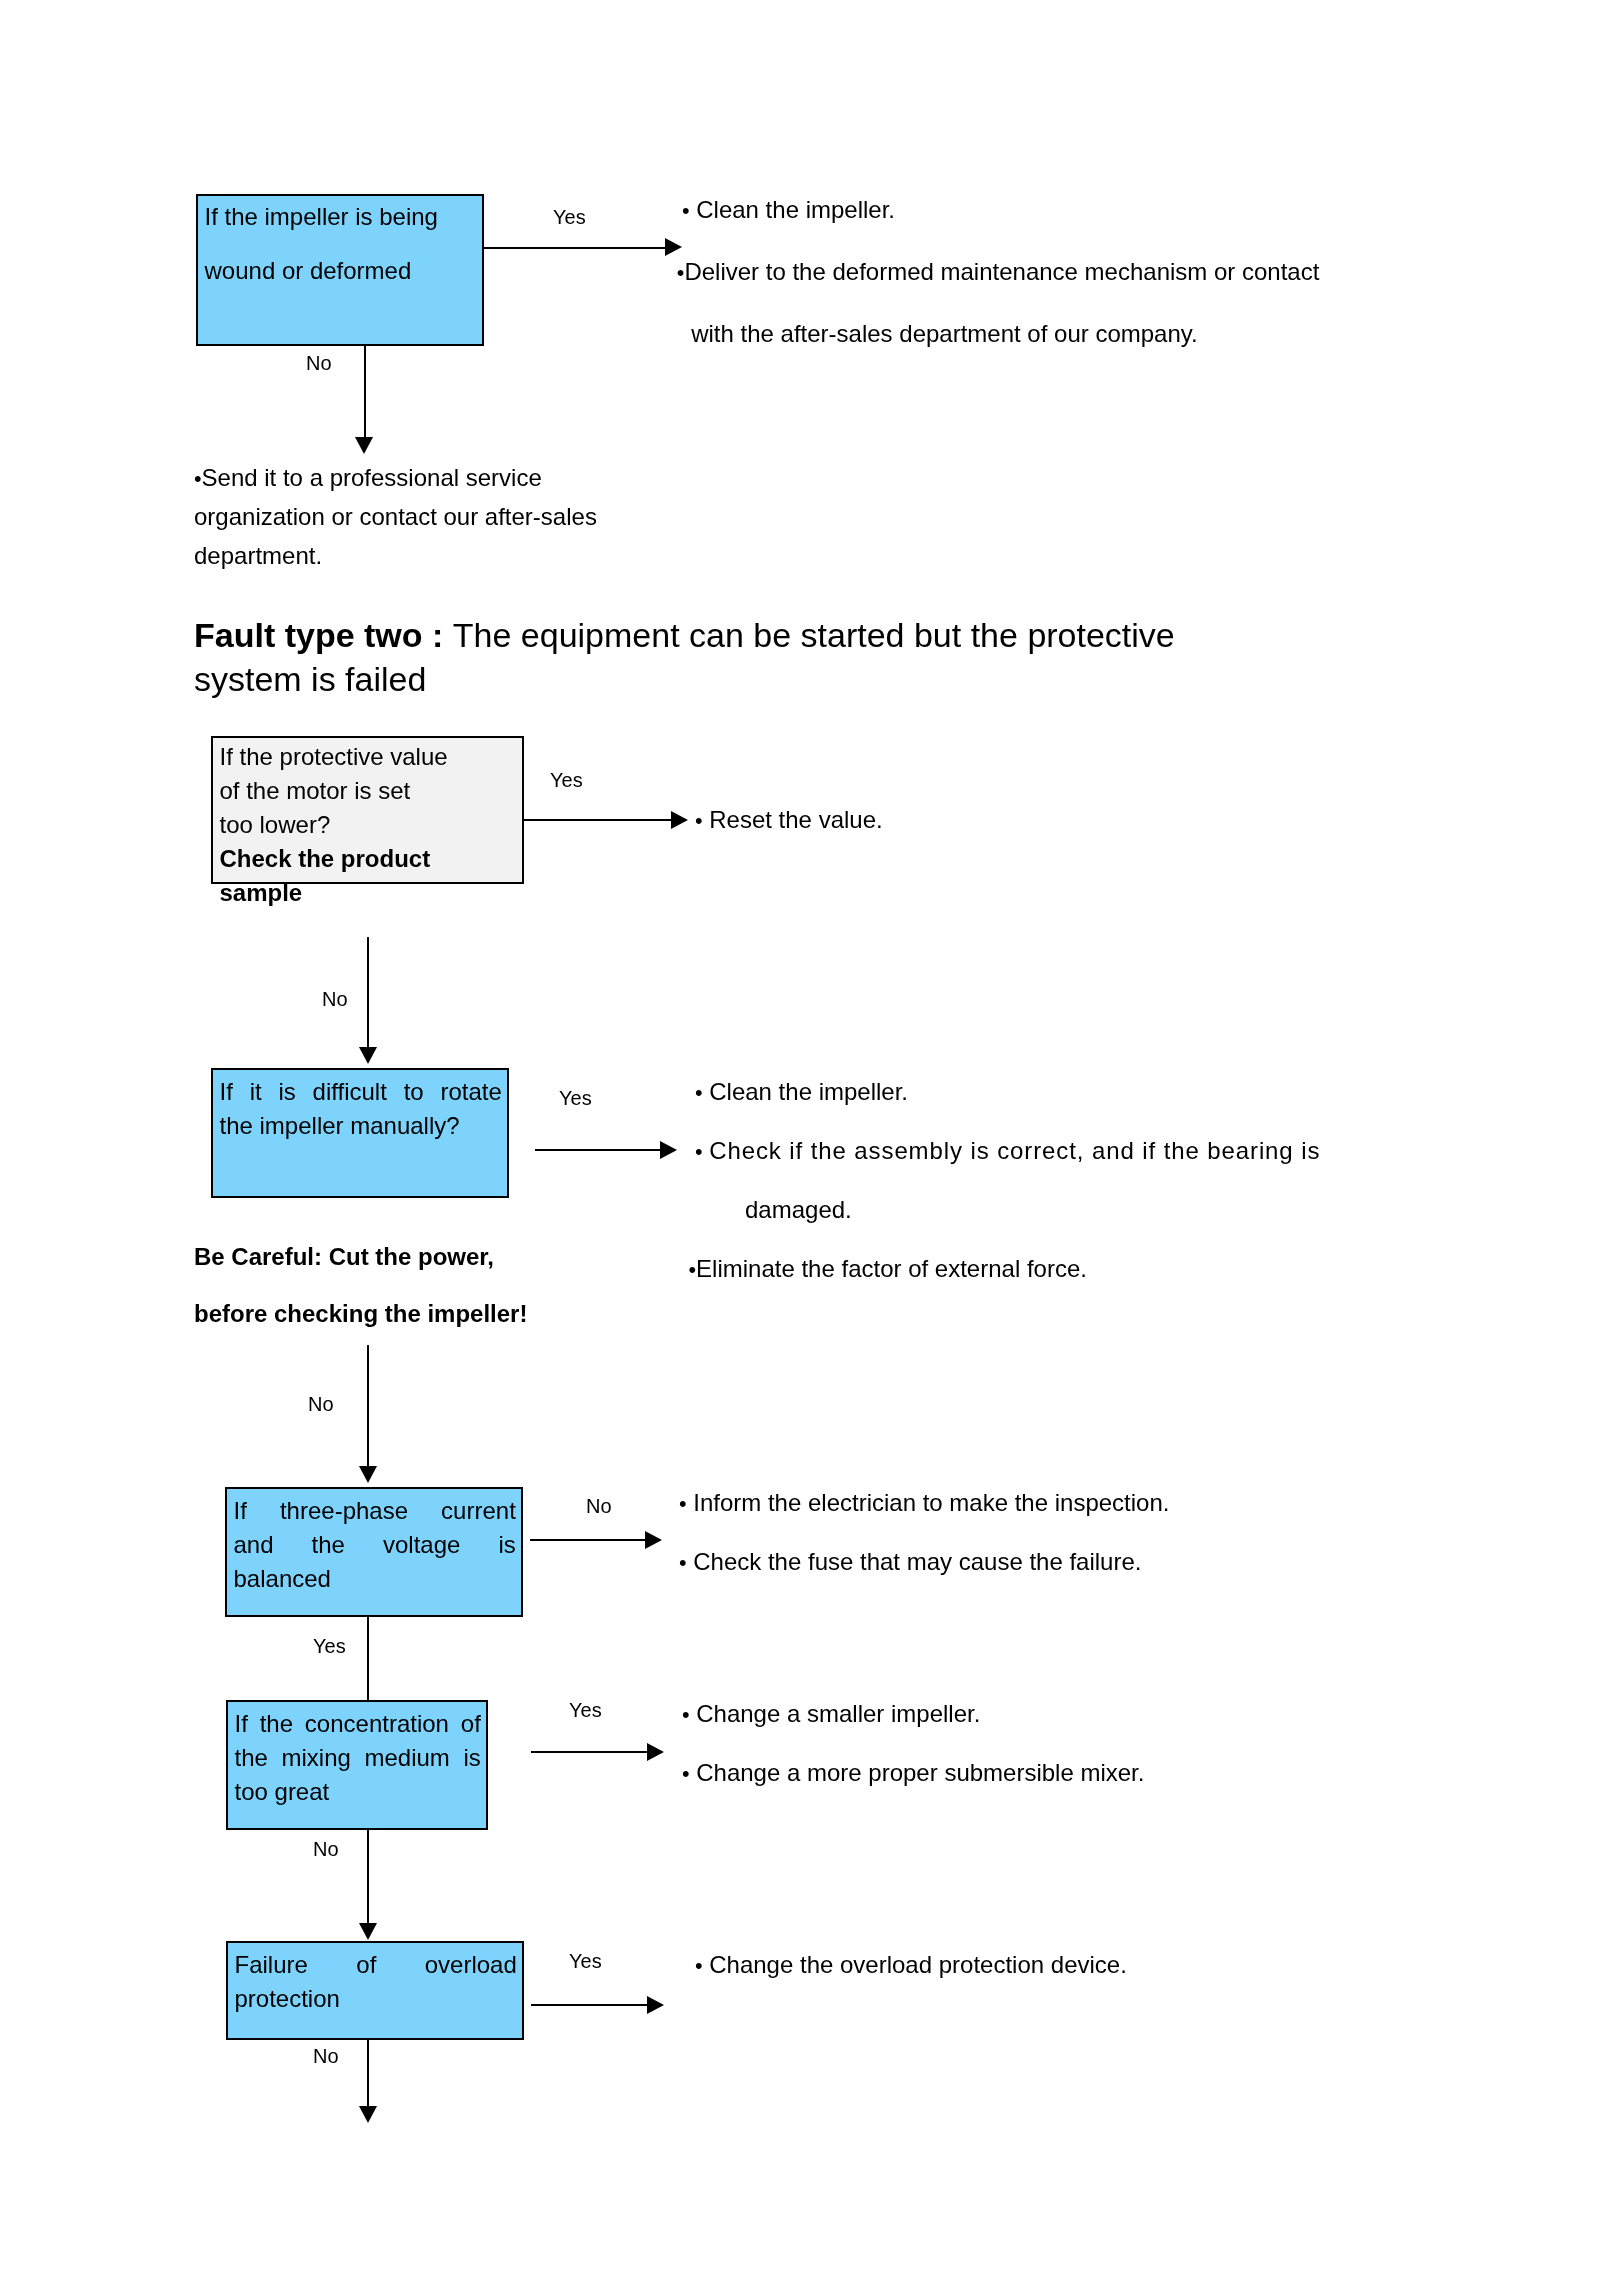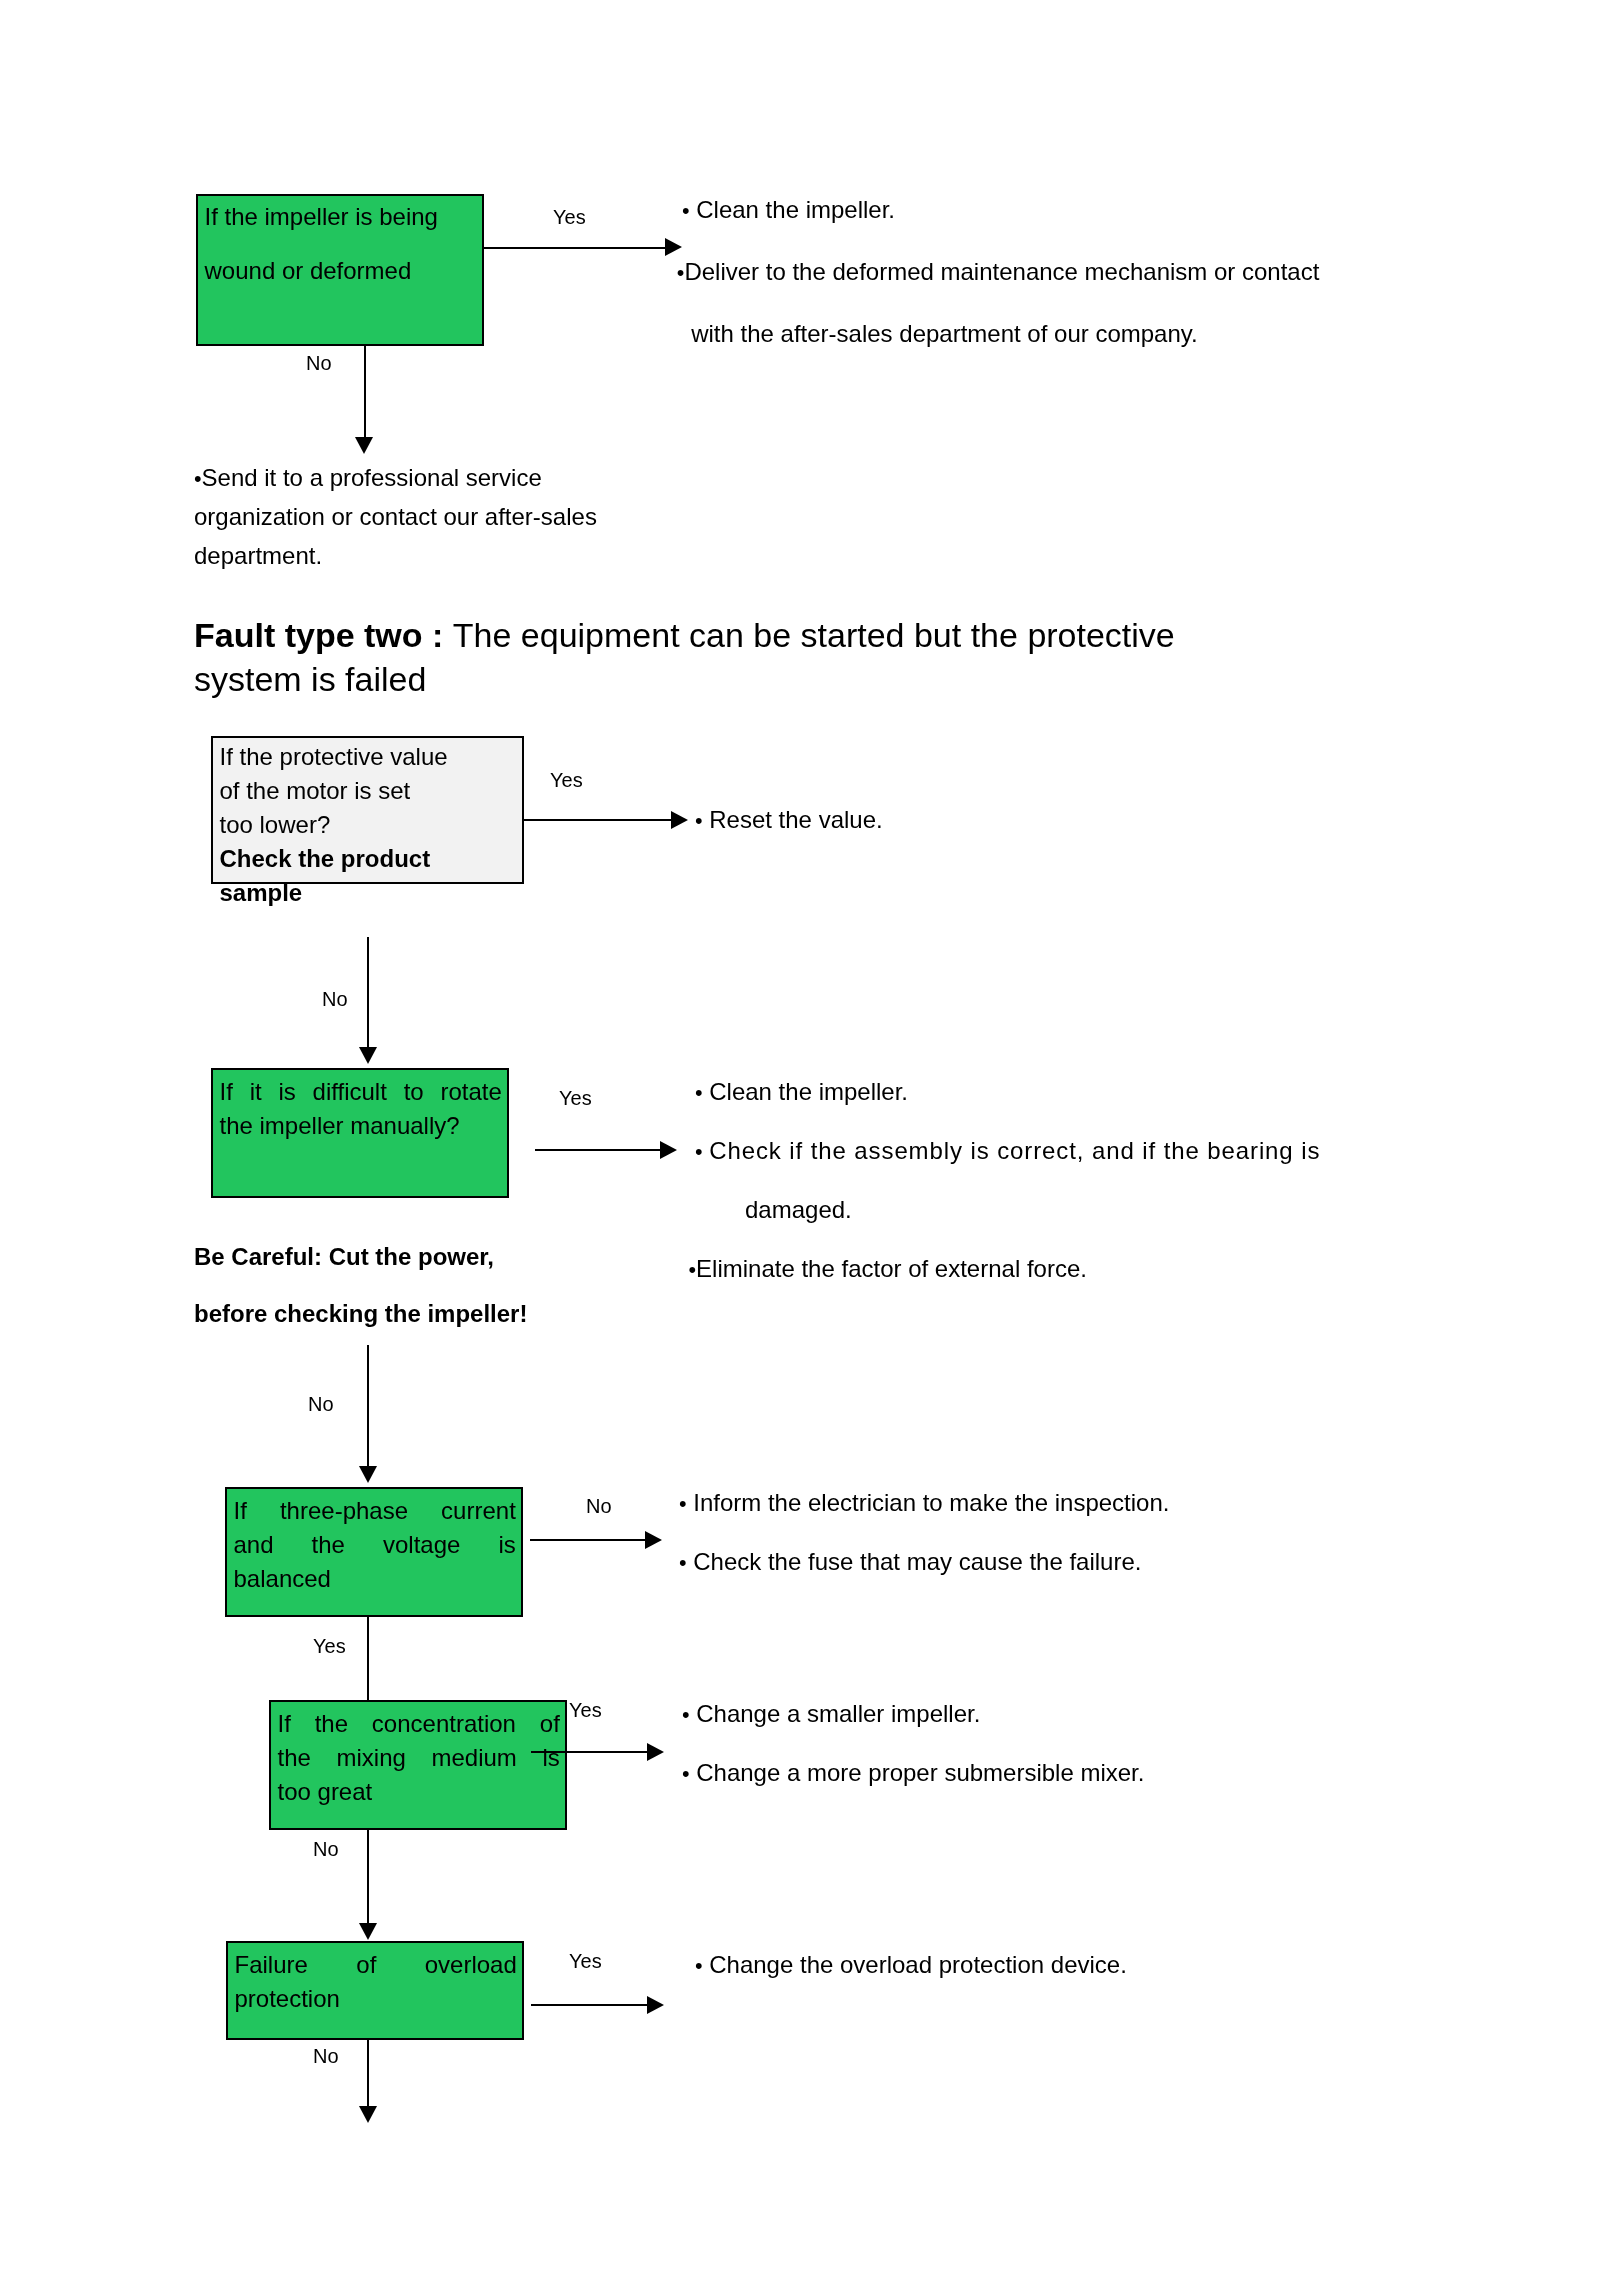--- a/index.html
+++ b/index.html
@@ -7,21 +7,21 @@
     width:1623px;height:2295px;position:relative;
     font-family:"Liberation Sans","DejaVu Sans",sans-serif;
     color:#000;overflow:hidden;
   }
 
   
   .fbox{
     position:absolute;
     border:2px solid #000;
     box-sizing:border-box;
-    background:#22c55e;
+    background:#7dd3fc;
     font-size:24px;
     line-height:1.42;
     padding:3.9px 5.2px 3.9px 6.5px;
   }
   .fbox.shaded{background:#f2f2f2;}
   .fbox .ln{display:block;white-space:nowrap;}
   .fbox .bold{font-weight:bold;}
 
   
   .vline{position:absolute;width:2px;background:#000;}
@@ -176,21 +176,21 @@
   <span class="bi">
     <span class="bullet-dot">•</span>
     <span>Check the fuse that may cause the failure.</span>
   </span>
 </div>
 
 <div class="lbl" style="left:313px;top:1636px;">Yes</div>
 <div class="vline" style="left:367px;top:1616px;height:92px;"></div>
 <div class="arrow-down" style="left:359px;top:1704px;"></div>
 
-<div class="fbox" style="left:226px;top:1700px;width:298px;height:130px;padding-top:5.2px;margin-left:43px;">
+<div class="fbox" style="left:226px;top:1700px;width:262px;height:130px;padding-top:5.2px;">
   <span class="ln just-line">If the concentration of</span>
   <span class="ln just-line">the mixing medium is</span>
   <span class="ln">too great</span>
 </div>
 
 <div class="lbl" style="left:569px;top:1700px;">Yes</div>
 <div class="hline" style="left:531px;top:1751px;width:118px;"></div>
 <div class="arrow-right" style="left:647px;top:1743px;"></div>
 
 <div class="blist" style="left:682px;top:1700px;">

